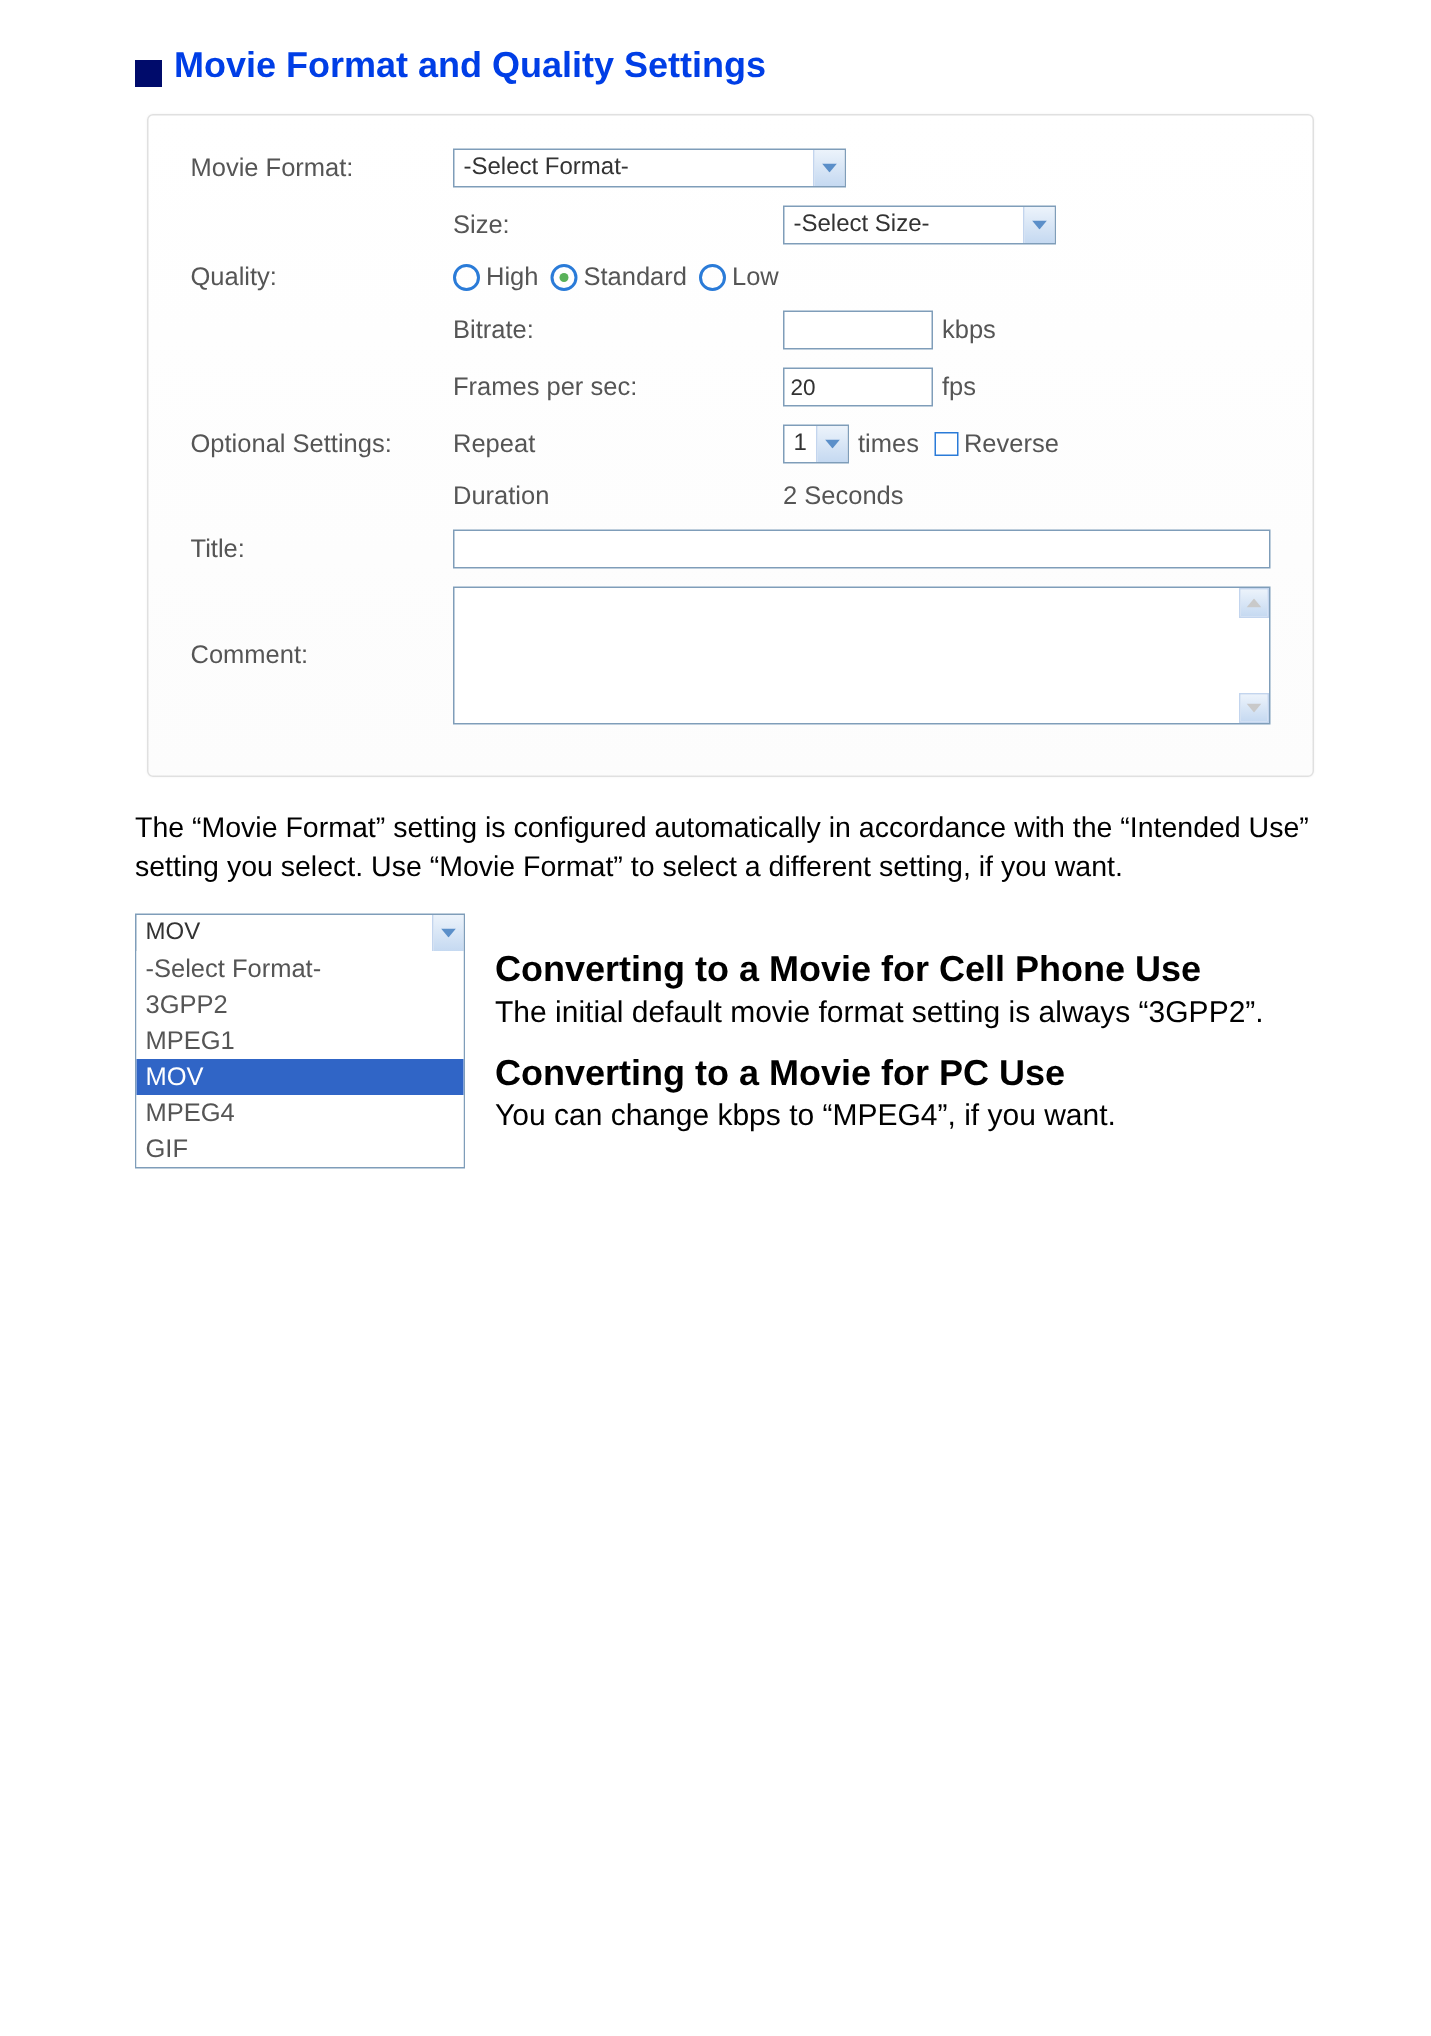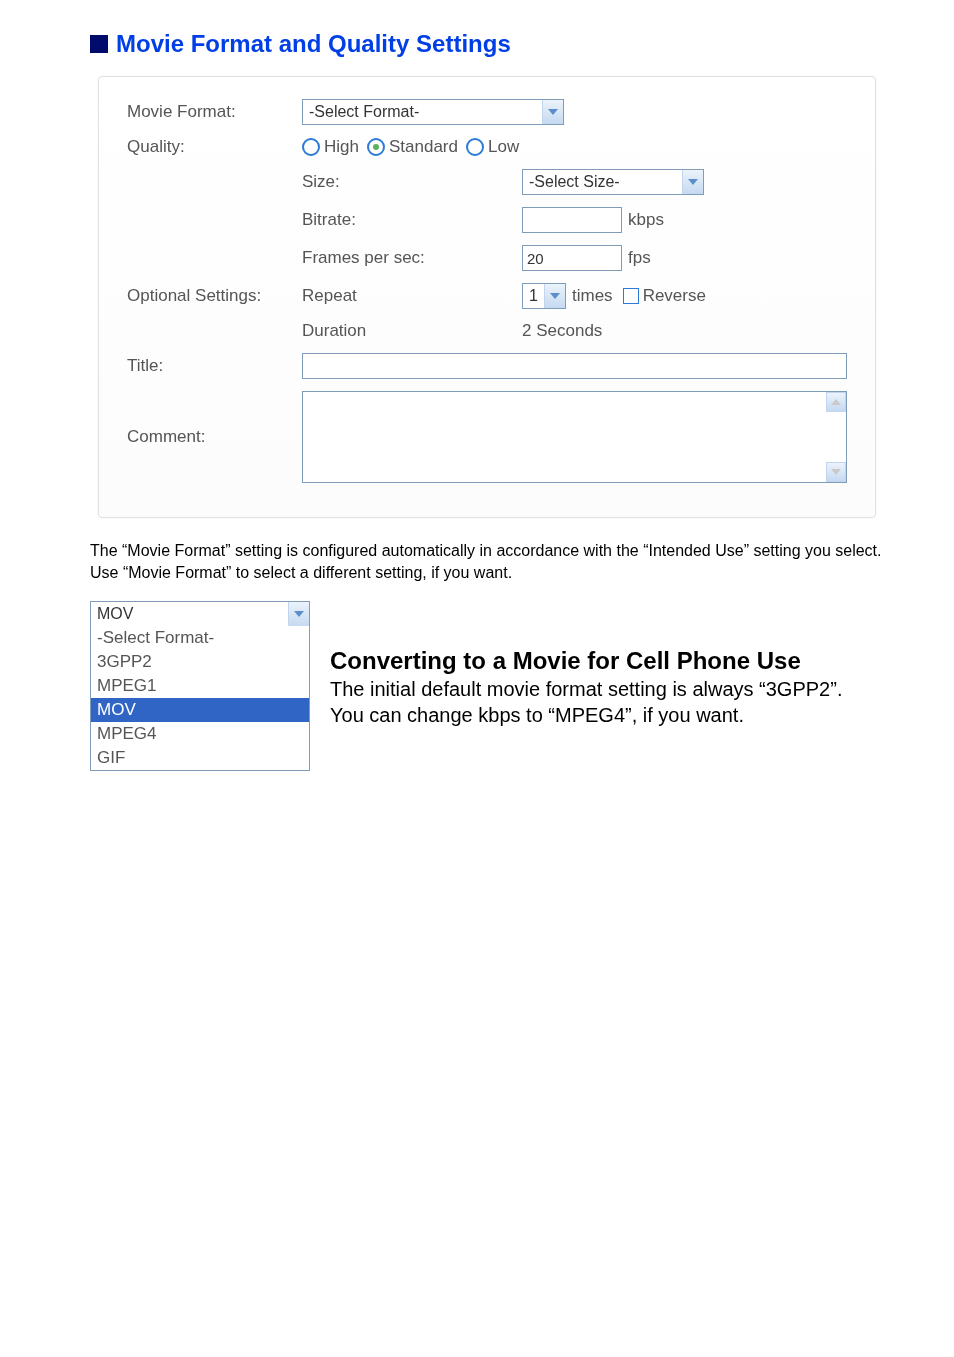--- a/index.html
+++ b/index.html
@@ -9,21 +9,21 @@
     font-family: Arial, Helvetica, sans-serif;
     background: #fff;
     color: #000;
   }
   .page {
     padding: 30px 70px 20px 90px;
     box-sizing: border-box;
   }
   .heading-row {
     display: flex;
-    align-items: center;
+    align-items: flex-end;
     margin-bottom: 18px;
   }
   .sq-bullet {
     width: 18px;
     height: 18px;
     background: #000b6b;
     margin-right: 8px;
   }
   .heading {
     color: #003ee6;
@@ -100,21 +100,21 @@
   }
   .textarea {
     flex-grow:1;border:1px solid #7f9db9;height:90px;background:#fff;
     display:flex;flex-direction:column;justify-content:space-between;align-items:flex-end;
   }
   .ta-btn {
     width:18px;height:18px;background:linear-gradient(#ecf3fb,#c5d9f1);
     border:1px solid #c3d5ee;display:flex;align-items:center;justify-content:center;
   }
   .para {
-    font-size:16px;line-height:1.35;margin:22px 0 18px 0;
+    font-size:19px;line-height:1.35;margin:22px 0 18px 0;
   }
   .columns {
     display:flex;align-items:center;
   }
   .dropdown-img {
     width:218px;border:1px solid #7f9db9;margin-right:20px;flex-shrink:0;
   }
   .dd-top {
     height:24px;display:flex;align-items:stretch;
   }
@@ -143,20 +143,33 @@
     <div class="sq-bullet"></div>
     <div class="heading">Movie Format and Quality Settings</div>
   </div>
 
   <div class="panel">
 
     <div class="formrow">
       <div class="flabel">Movie Format:</div>
       <div class="select-box" style="width:260px">
         <div class="select-text" style="flex-grow:1">-Select Format-</div>
+        <div class="select-btn">
+          <svg width="10" height="6">
+              <polygon points="0,0 10,0 5,6" fill="#5b8fc9"></polygon>
+            </svg>
+        </div>
+      </div>
+    </div>
+
+    <div class="formrow">
+      <div class="flabel"></div>
+      <div class="sublabel">Size:</div>
+      <div class="select-box" style="width:180px">
+        <div class="select-text" style="flex-grow:1">-Select Size-</div>
         <div class="select-btn">
           <svg width="10" height="6">
               <polygon points="0,0 10,0 5,6" fill="#5b8fc9"></polygon>
             </svg>
         </div>
       </div>
     </div>
 
     <div class="formrow">
       <div class="flabel">Quality:</div>
@@ -171,33 +184,20 @@
         <span>Standard</span>
       </span>
       <span class="radio">
         <span class="radio-circle"></span>
         <span>Low</span>
       </span>
     </div>
 
     <div class="formrow">
       <div class="flabel"></div>
-      <div class="sublabel">Size:</div>
-      <div class="select-box" style="width:180px">
-        <div class="select-text" style="flex-grow:1">-Select Size-</div>
-        <div class="select-btn">
-          <svg width="10" height="6">
-              <polygon points="0,0 10,0 5,6" fill="#5b8fc9"></polygon>
-            </svg>
-        </div>
-      </div>
-    </div>
-
-    <div class="formrow">
-      <div class="flabel"></div>
       <div class="sublabel">Bitrate:</div>
       <div class="input-box" style="width:90px"></div>
       <span style="margin-left:6px">kbps</span>
     </div>
 
     <div class="formrow">
       <div class="flabel"></div>
       <div class="sublabel">Frames per sec:</div>
       <div class="input-box" style="width:90px">
         <span>20</span>
@@ -268,17 +268,18 @@
         <div class="dd-item">MPEG1</div>
         <div class="dd-item selected">MOV</div>
         <div class="dd-item">MPEG4</div>
         <div class="dd-item">GIF</div>
       </div>
     </div>
 
     <div class="col-right">
       <div class="subhead">Converting to a Movie for Cell Phone Use</div>
       <div>The initial default movie format setting is always “3GPP2”.</div>
+      <div class="subhead subhead2">Converting to a Movie for PC Use</div>
       <div>You can change kbps to “MPEG4”, if you want.</div>
     </div>
   </div>
 
 </div>
 
 </body></html>

